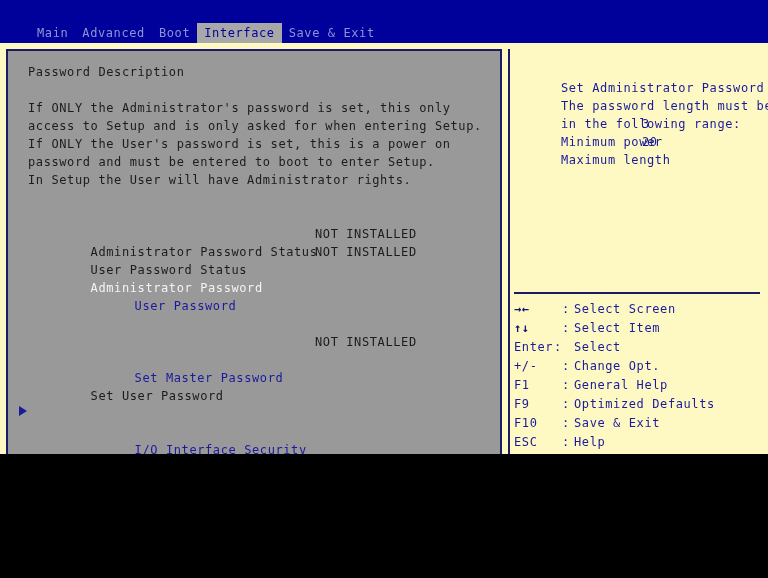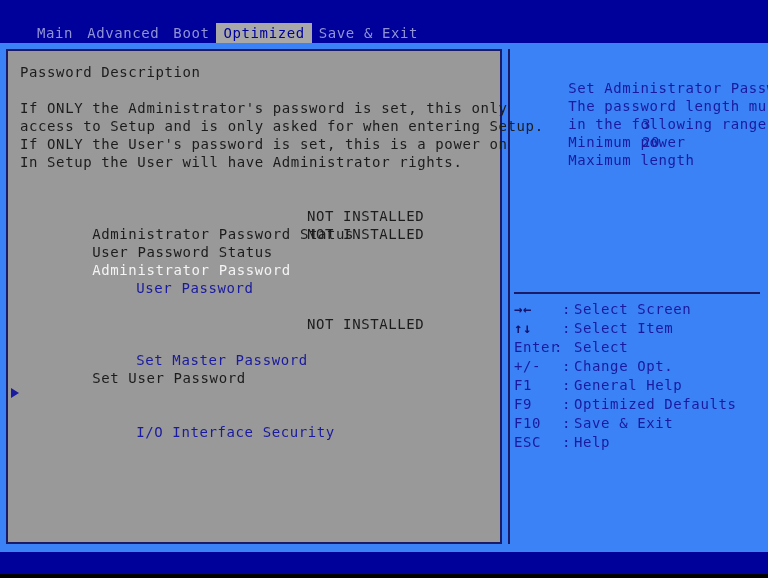--- a/index.html
+++ b/index.html
@@ -3,24 +3,24 @@
 <meta charset="utf-8">
 <style>
   html, body {
     margin: 0;
     padding: 0;
     background: #000000;
   }
   #screen {
     position: relative;
     width: 768px;
-    height: 578px;
-    background: #3b82f6;
+    height: 454px;
+    background: #fef9c3;
     font-family: "DejaVu Sans Mono", "Liberation Mono", monospace;
-    font-size: 14px;
+    font-size: 12px;
     line-height: 18px;
     letter-spacing: 0.6px;
     overflow: hidden;
     -webkit-font-smoothing: none;
   }
 
   
   #title-bar {
     position: absolute;
     left: 0; top: 0;
@@ -61,21 +61,21 @@
     position: absolute;
     left: 6px; top: 49px;
     width: 496px;
     height: 495px;
     border: 2px solid #1a1a66;
     box-sizing: border-box;
     background: #999999;
   }
   #left-inner {
     position: absolute;
-    left: 12px;
+    left: 20px;
     top: 12px;
     right: 6px;
   }
   .row {
     white-space: pre;
     height: 18px;
     position: relative;
   }
   .spacer { height: 18px; }
   .c-dark  { color: #1c1c1c; }
@@ -188,33 +188,34 @@
 <div id="screen">
 
   <div id="title-bar">
     <span>Aptio Setup Utility - Copyright (C) 2011 American Megatrends, Inc.</span>
   </div>
 
   <div id="menu-bar">
     <div class="menu-tab">Main</div>
     <div class="menu-tab">Advanced</div>
     <div class="menu-tab">Boot</div>
-    <div class="menu-tab active">Optimized</div>
+    <div class="menu-tab active">Interface</div>
     <div class="menu-tab">Save &amp; Exit</div>
   </div>
 
   <div id="left-panel">
     <div id="left-inner">
 
       <div class="row c-dark">Password Description</div>
       <div class="spacer"></div>
 
       <div class="row c-dark">If ONLY the Administrator's password is set, this only</div>
       <div class="row c-dark">access to Setup and is only asked for when entering Setup.</div>
       <div class="row c-dark">If ONLY the User's password is set, this is a power on</div>
+      <div class="row c-dark">password and must be entered to boot to enter Setup.</div>
       <div class="row c-dark">In Setup the User will have Administrator rights.</div>
 
       <div class="spacer"></div>
       <div class="spacer"></div>
 
       <div class="row">
         <span class="c-dark">Administrator Password Status</span>
         <span class="val">NOT INSTALLED</span>
       </div>
       <div class="row">

